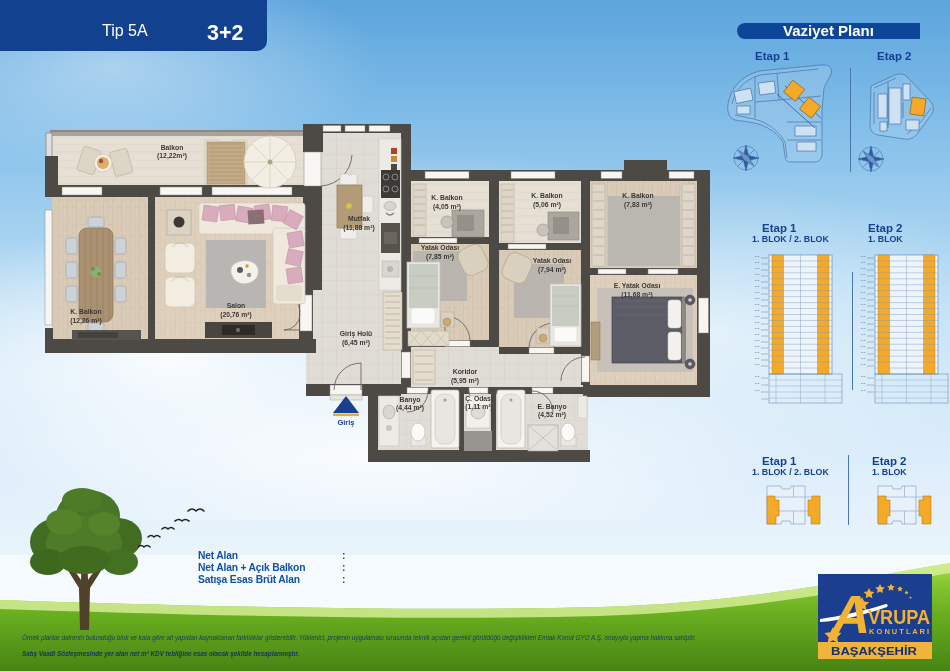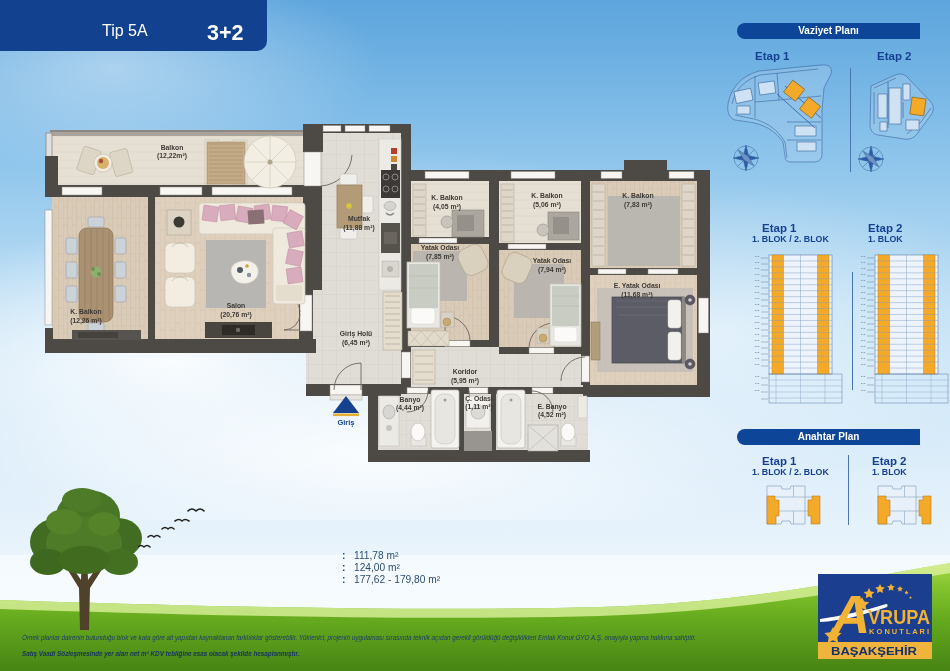--- a/index.html
+++ b/index.html
@@ -1,18 +1,18 @@
 <!DOCTYPE html>
 <html><head><meta charset="utf-8">
 <style>
 html,body{margin:0;padding:0}
 #page{position:relative;width:950px;height:671px;overflow:hidden;font-family:"Liberation Sans",sans-serif;
 background:linear-gradient(180deg,#5da5dd 0%,#70b2e3 10%,#86c0ea 20%,#a0cfef 32%,#b9dcf4 45%,#cfe7f8 58%,#e0effb 72%,#ebf5fc 85%,#f0f8fd 100%)}
 .abs{position:absolute}
-.bar{position:absolute;left:737px;width:183px;height:16px;background:#0d4699;color:#fff;font-weight:bold;font-size:10px;line-height:16px;text-align:center;border-radius:9px 0 0 9px}
+.bar{position:absolute;left:737px;width:183px;height:16px;background:#0d4699;color:#fff;font-weight:bold;font-size:15px;line-height:16px;text-align:center;border-radius:9px 0 0 9px}
 .etap{position:absolute;color:#164193;font-weight:bold;font-size:11.5px;text-align:left;white-space:nowrap}
 .blok{position:absolute;color:#164193;font-weight:bold;font-size:8.8px;text-align:left;white-space:nowrap}
 </style></head>
 <body>
 <div id="page">
 
 <div class="abs" style="left:0;top:0;width:950px;height:671px;background:radial-gradient(28% 16% at 12% 10%, rgba(255,255,255,.42) 0%, rgba(255,255,255,0) 100%)"></div>
 
 <div class="abs" style="left:0;top:100px;width:950px;height:420px;background:
 radial-gradient(55% 45% at 18% 62%, rgba(255,255,255,.9) 0%, rgba(255,255,255,0) 70%),
@@ -799,21 +799,20 @@
             <path d="M44,130 h73 M44,136 h73 M44,142 h73 M44,148 h73 M51,124 v29 M75.5,124 v29 M100,124 v29"></path>
           </g>
 <g stroke="#55677e" stroke-width="0.4">
 <path d="M36,8 h7 M36,14 h7 M36,20 h7 M36,26 h7 M36,32 h7 M36,38 h7 M36,44 h7 M36,50 h7 M36,56 h7 M36,62 h7 M36,68 h7 M36,74 h7 M36,80 h7 M36,86 h7 M36,92 h7 M36,98 h7 M36,104 h7 M36,110 h7 M36,116 h7 M36,128 h7 M36,135 h7 M36,142 h7"></path>
 <path d="M30,6.5 h5 M30,12.5 h5 M30,18.5 h5 M30,24.5 h5 M30,30.5 h5 M30,36.5 h5 M30,42.5 h5 M30,48.5 h5 M30,54.5 h5 M30,60.5 h5 M30,66.5 h5 M30,72.5 h5 M30,78.5 h5 M30,84.5 h5 M30,90.5 h5 M30,96.5 h5 M30,102.5 h5 M30,108.5 h5 M30,114.5 h5 M30,126.5 h5 M30,133.5 h5 M30,140.5 h5" stroke="#8296ad" stroke-width="1.1" stroke-dasharray="0.8,0.8"></path>
 </g>
 </g>
 </g>
     </svg>
 
-<div class="bar" style="top:429px">Anahtar Plan</div>
 
 <div class="etap" style="left:762px;top:455px;width:60px">Etap 1</div>
 
 <div class="blok" style="left:752px;top:467px;width:80px">1. BLOK / 2. BLOK</div>
 
 <div class="etap" style="left:872px;top:455px;width:60px">Etap 2</div>
 
 <div class="blok" style="left:872px;top:467px;width:60px">1. BLOK</div>
 
 <div class="abs" style="left:848px;top:455px;width:1px;height:70px;background:#4977ad"></div>
@@ -828,24 +827,24 @@
 </g>
 
 <g transform="translate(111,0)">
 <path d="M42,6 h14 l1,3 h8 l1,-3 h14 v38 h-14 l-1,-3 h-8 l-1,3 h-14 Z" fill="#e9f1f9" fill-opacity="0.85" stroke="#8aa5c0" stroke-width="0.7"></path>
 <path d="M47,17 h43 M47,31 h43 M68.5,6 v11 M68.5,31 v13" stroke="#8aa5c0" stroke-width="0.6" fill="none"></path>
 <path d="M42,16 h8 v4 h4 v16 h-3 v8 h-9 Z" fill="#f5a929" stroke="#b5821a" stroke-width="0.6"></path>
 <path d="M95,16 h-8 v4 h-4 v16 h3 v8 h9 Z" fill="#f5a929" stroke="#b5821a" stroke-width="0.6"></path>
 </g>
 </svg>
 
+<div class="abs" style="left:198px;top:550px;width:200px;color:#1252a2;font-weight:bold;font-size:10.3px;line-height:12px;letter-spacing:-0.2px">Net Alan<br>Net Alan + Açık Balkon<br>Satışa Esas Brüt Alan</div>
 
 <div class="abs" style="left:342px;top:550px;color:#1252a2;font-weight:bold;font-size:10.3px;line-height:12px">:<br>:<br>:</div>
 
-<div class="abs" style="left:354px;top:550px;width:200px;color:#2c4d74;font-size:10.2px;line-height:12px">111,78 m²<br>124,00 m²<br>177,62 - 179,80 m²</div>
 
 <div class="abs" style="left:22px;top:634px;width:900px;color:#1d3c66;font-style:italic;font-size:6.3px">Örnek planlar dairenin bulunduğu blok ve kata göre alt yapıdan kaynaklanan farklılıklar gösterebilir. Yüklenici, projenin uygulaması sırasında teknik açıdan gerekli görüldüğü değişiklikleri Emlak Konut GYO A.Ş. onayıyla yapma hakkına sahiptir.</div>
 
 <div class="abs" style="left:22px;top:650px;width:600px;color:#16335c;font-style:italic;font-weight:bold;font-size:6.3px">Satış Vaadi Sözleşmesinde yer alan net m² KDV tebliğine esas olacak şekilde hesaplanmıştır.</div>
 
 <svg class="abs" style="left:818px;top:574px" width="114" height="85" viewBox="0 0 114 85">
 
 <g>
         <rect x="0" y="0" width="114" height="68" fill="#1b3e8e"></rect>
       </g>

